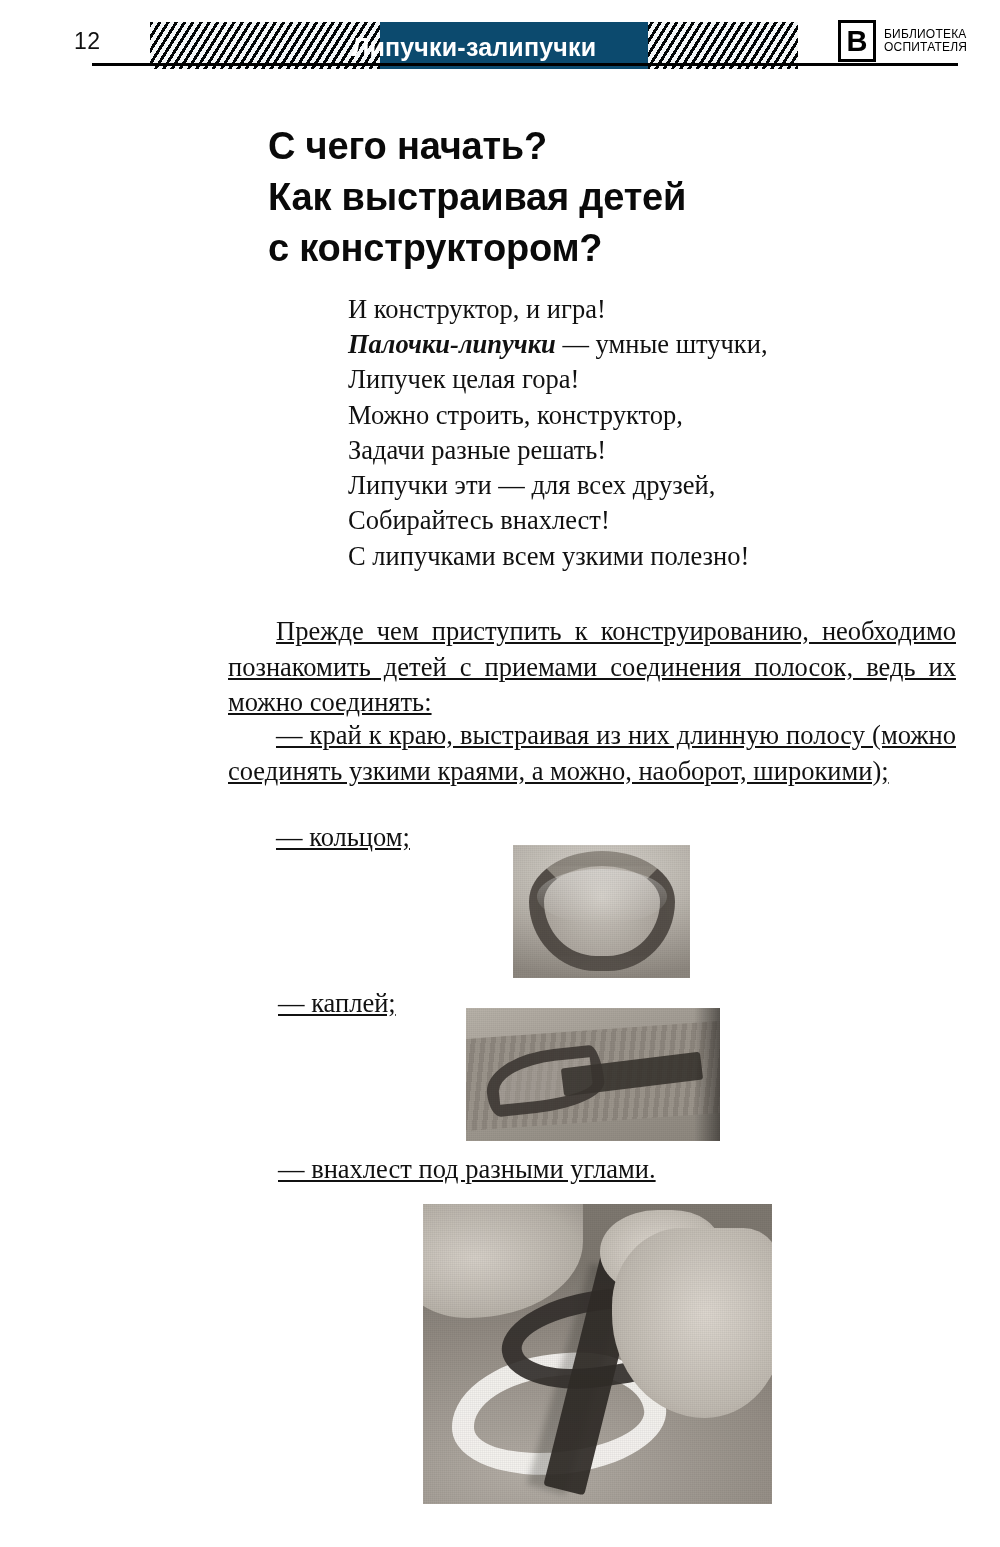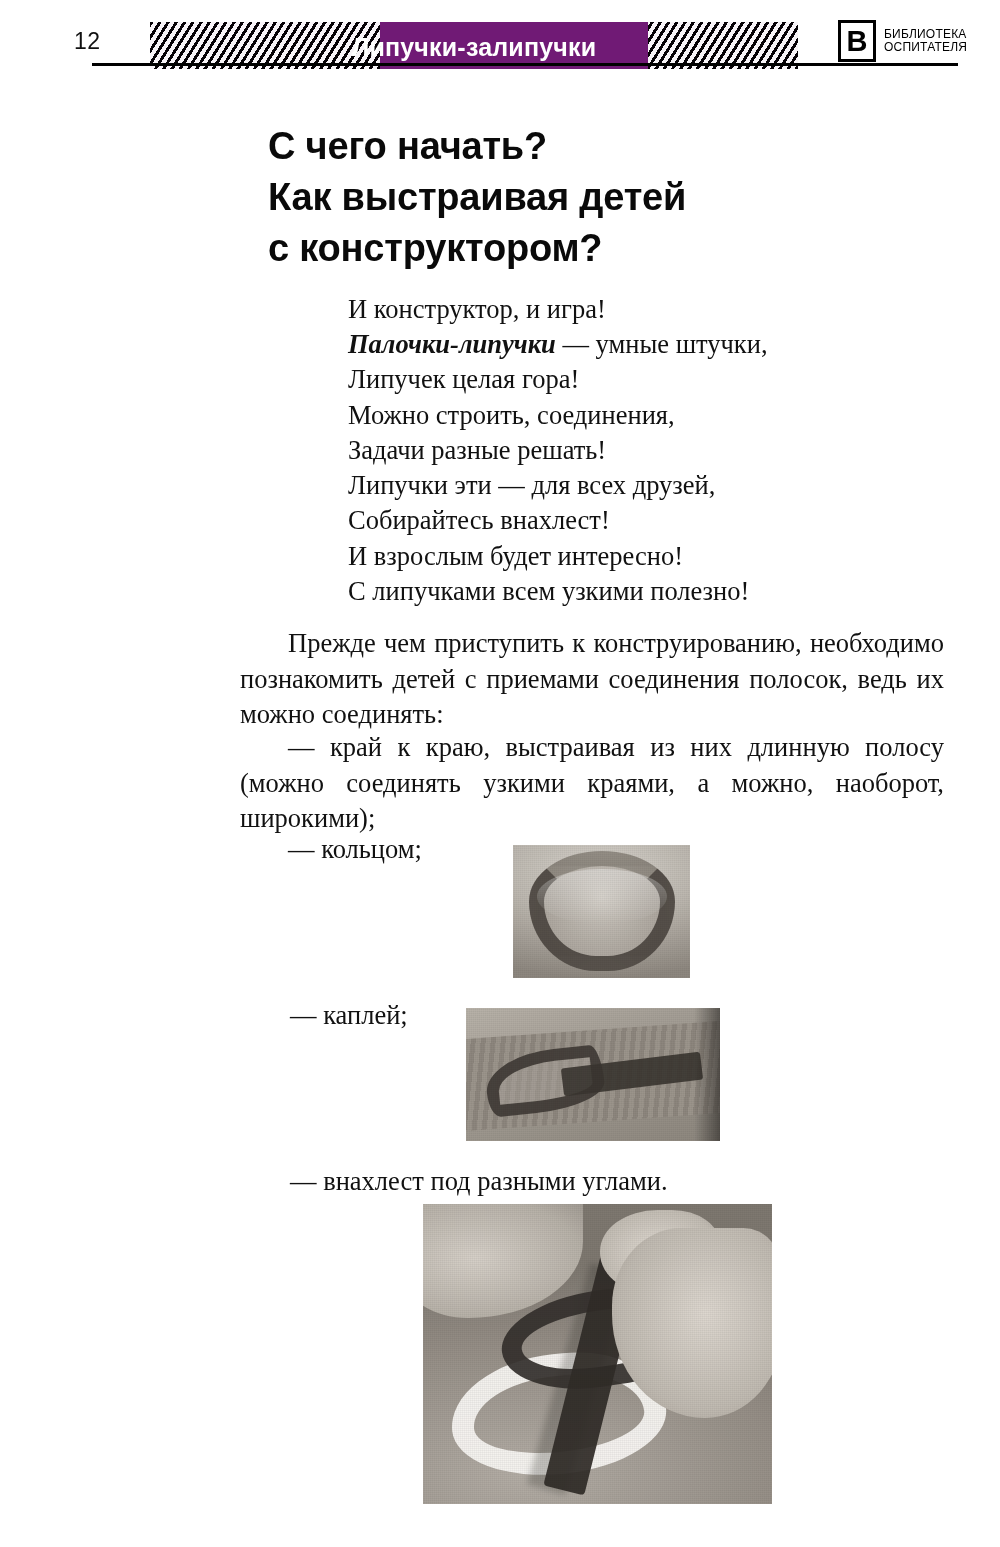--- a/index.html
+++ b/index.html
@@ -33,21 +33,21 @@
     font-weight: 400;
     letter-spacing: 0.5px;
     color: #111;
   }
   .header-band {
     position: absolute;
     left: 92px;
     top: 0px;
     width: 648px;
     height: 47px;
-    background: #701a75;
+    background: #0c4a6e;
     overflow: hidden;
   }
   .header-band-title {
     position: absolute;
     width: 100%;
     top: 11px;
     text-align: center;
     color: #ffffff;
     font-family: "Liberation Sans", sans-serif;
     font-weight: bold;
@@ -148,21 +148,21 @@
   
   .body-block {
     position: absolute;
     left: 224px;
     width: 736px;
     font-size: 26.5px;
     line-height: 1.345;
     text-align: justify;
     color: #111;
   }
-  .body-block p { margin: 16px; }
+  .body-block p { margin: 4px; text-decoration: underline; }
   .indent { text-indent: 48px; }
 
   #para-1 { top: 610px; }
   #para-2 { top: 714px; }
   #item-ring { top: 816px; }
   #item-drop { top: 982px; left: 274px; width: 680px; }
   #item-overlap { top: 1148px; left: 274px; width: 680px; }
 
   
   .photo {
@@ -350,25 +350,24 @@
 <h1 class="doc-title">
   <span>С чего начать?</span>
   <span>Как выстраивая детей</span>
   <span>с конструктором?</span>
 </h1>
 
 <div class="poem">
   <span class="line">И конструктор, и игра!</span>
   <span class="line"><em class="lead">Палочки-липучки</em><span> — умные штучки,</span></span>
   <span class="line">Липучек целая гора!</span>
-  <span class="line">Можно строить, соединения,</span>
+  <span class="line">Можно строить, конструктор,</span>
   <span class="line">Задачи разные решать!</span>
   <span class="line">Липучки эти — для всех друзей,</span>
   <span class="line">Собирайтесь внахлест!</span>
-  <span class="line">И взрослым будет интересно!</span>
   <span class="line">С липучками всем узкими полезно!</span>
 </div>
 
 <div class="body-block" id="para-1">
   <p class="indent">Прежде чем приступить к конструированию, необходимо познакомить детей с приемами соединения полосок, ведь их можно соединять:</p>
 </div>
 
 <div class="body-block" id="para-2">
   <p class="indent">— край к краю, выстраивая из них длинную полосу (можно соединять узкими краями, а можно, наоборот, широкими);</p>
 </div>

